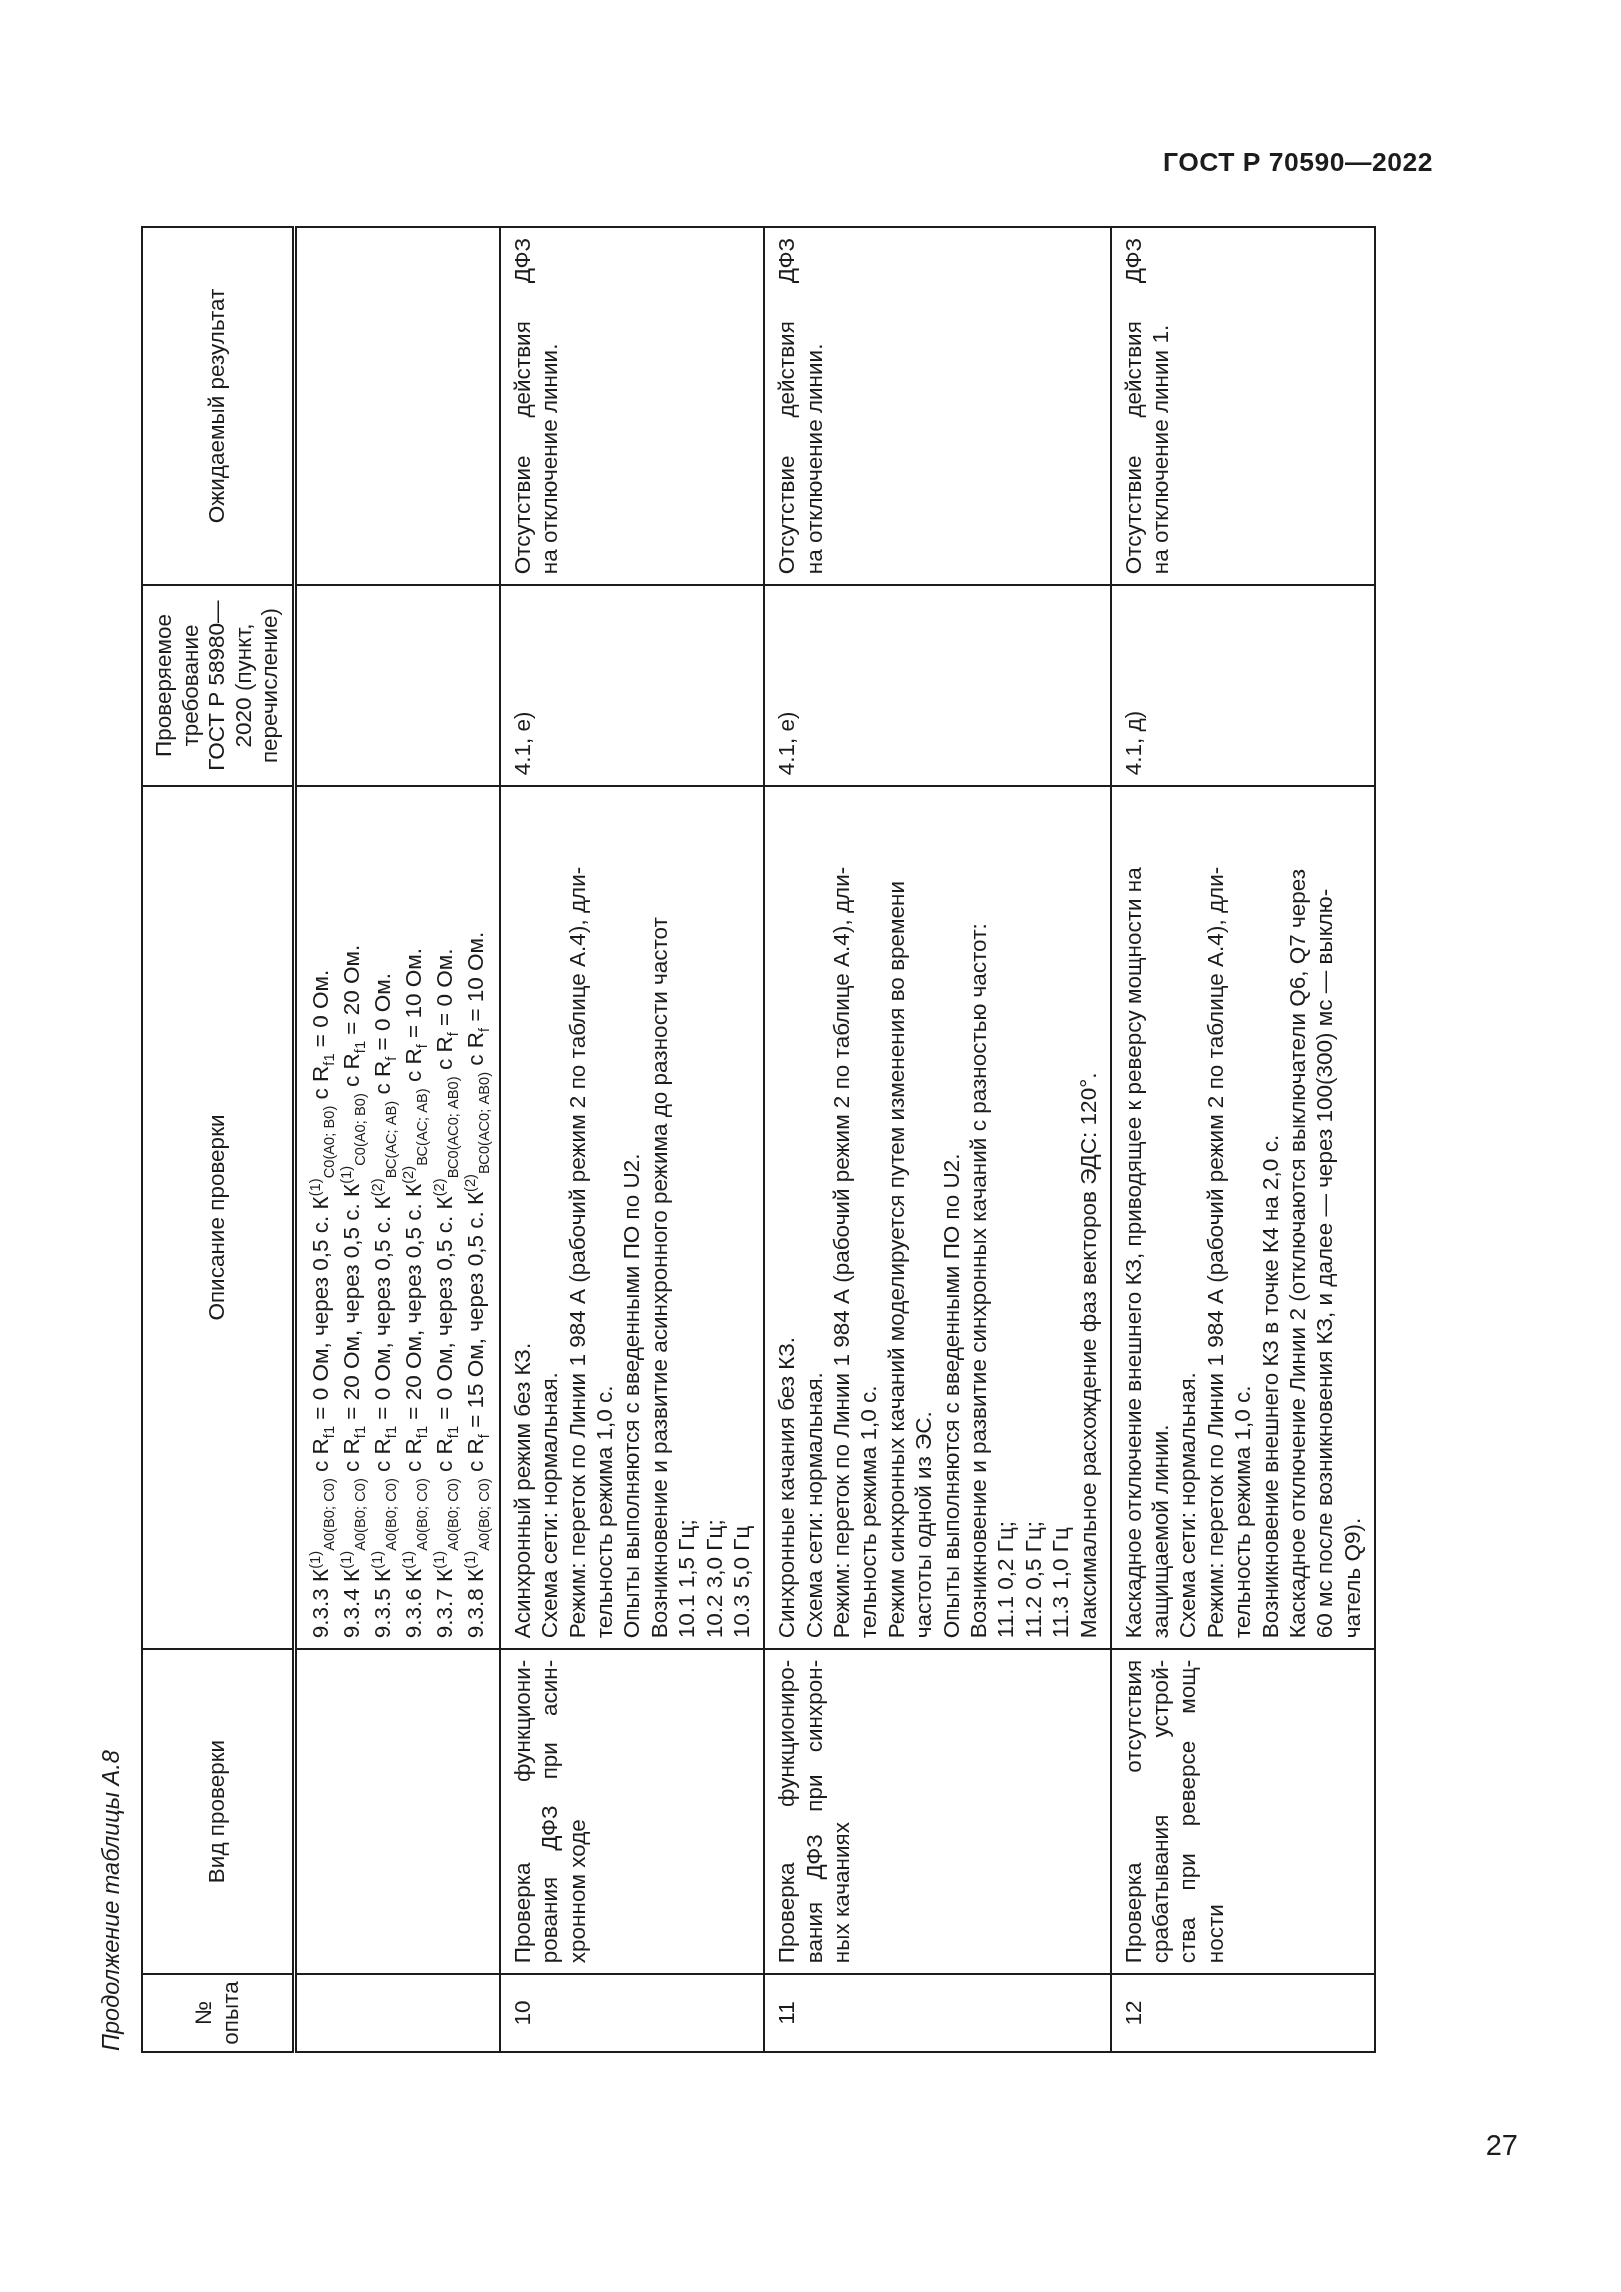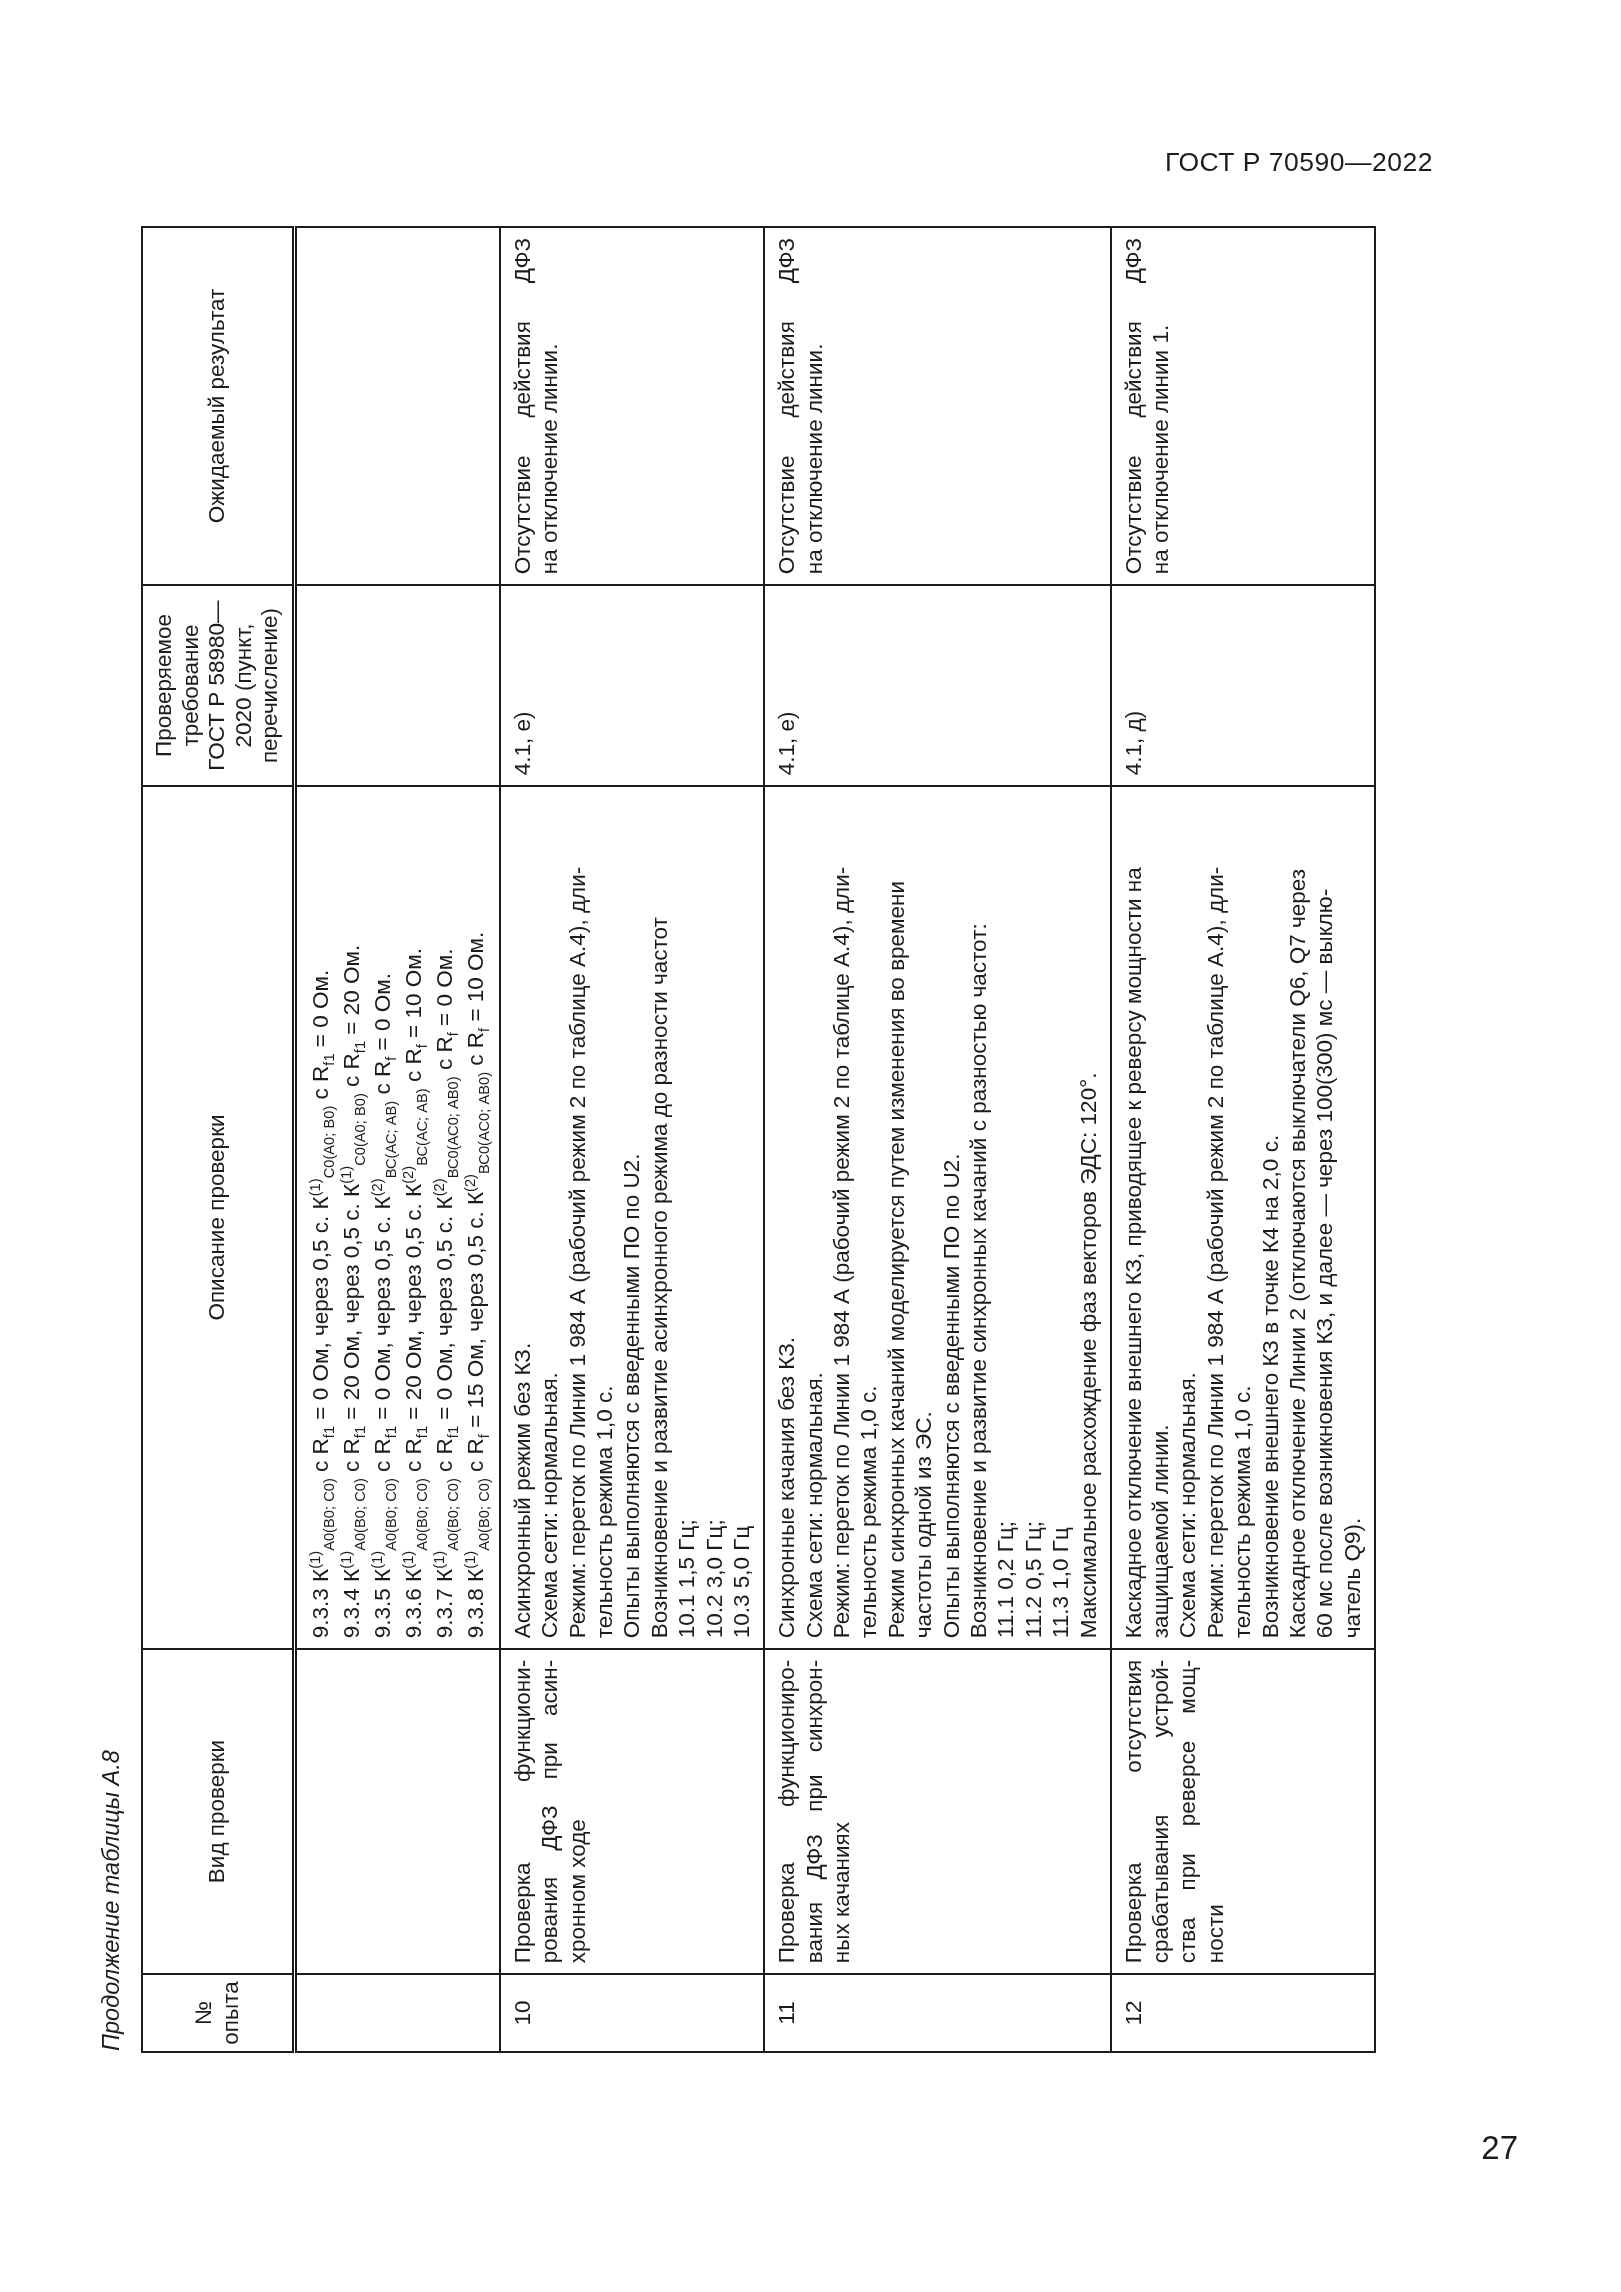--- a/index.html
+++ b/index.html
@@ -3,24 +3,24 @@
 <meta charset="utf-8">
 <style>
   html,body{margin:0;padding:0;}
   body{
     width:1621px;height:2293px;position:relative;background:#ffffff;
     font-family:"Liberation Sans","DejaVu Sans",sans-serif;color:#1c1c1c;
     overflow:hidden;
   }
   .doc-header{
     position:absolute;top:147px;right:188px;
-    font-size:26.5px;font-weight:normal;letter-spacing:0.5px;
+    font-size:26.5px;font-weight:bold;letter-spacing:0.5px;
   }
   .page-number{
-    position:absolute;top:2129px;right:103px;font-size:33px;
+    position:absolute;top:2129px;right:103px;font-size:29px;
   }
   
   .rot{
     position:absolute;left:98px;top:2053px;width:1826px;height:1313px;
     transform:rotate(-90deg);transform-origin:0 0;
   }
   .tbl-caption{
     font-style:italic;font-size:23.5px;margin:0 0 15.7px 2px;
   }
   table.tbl{

